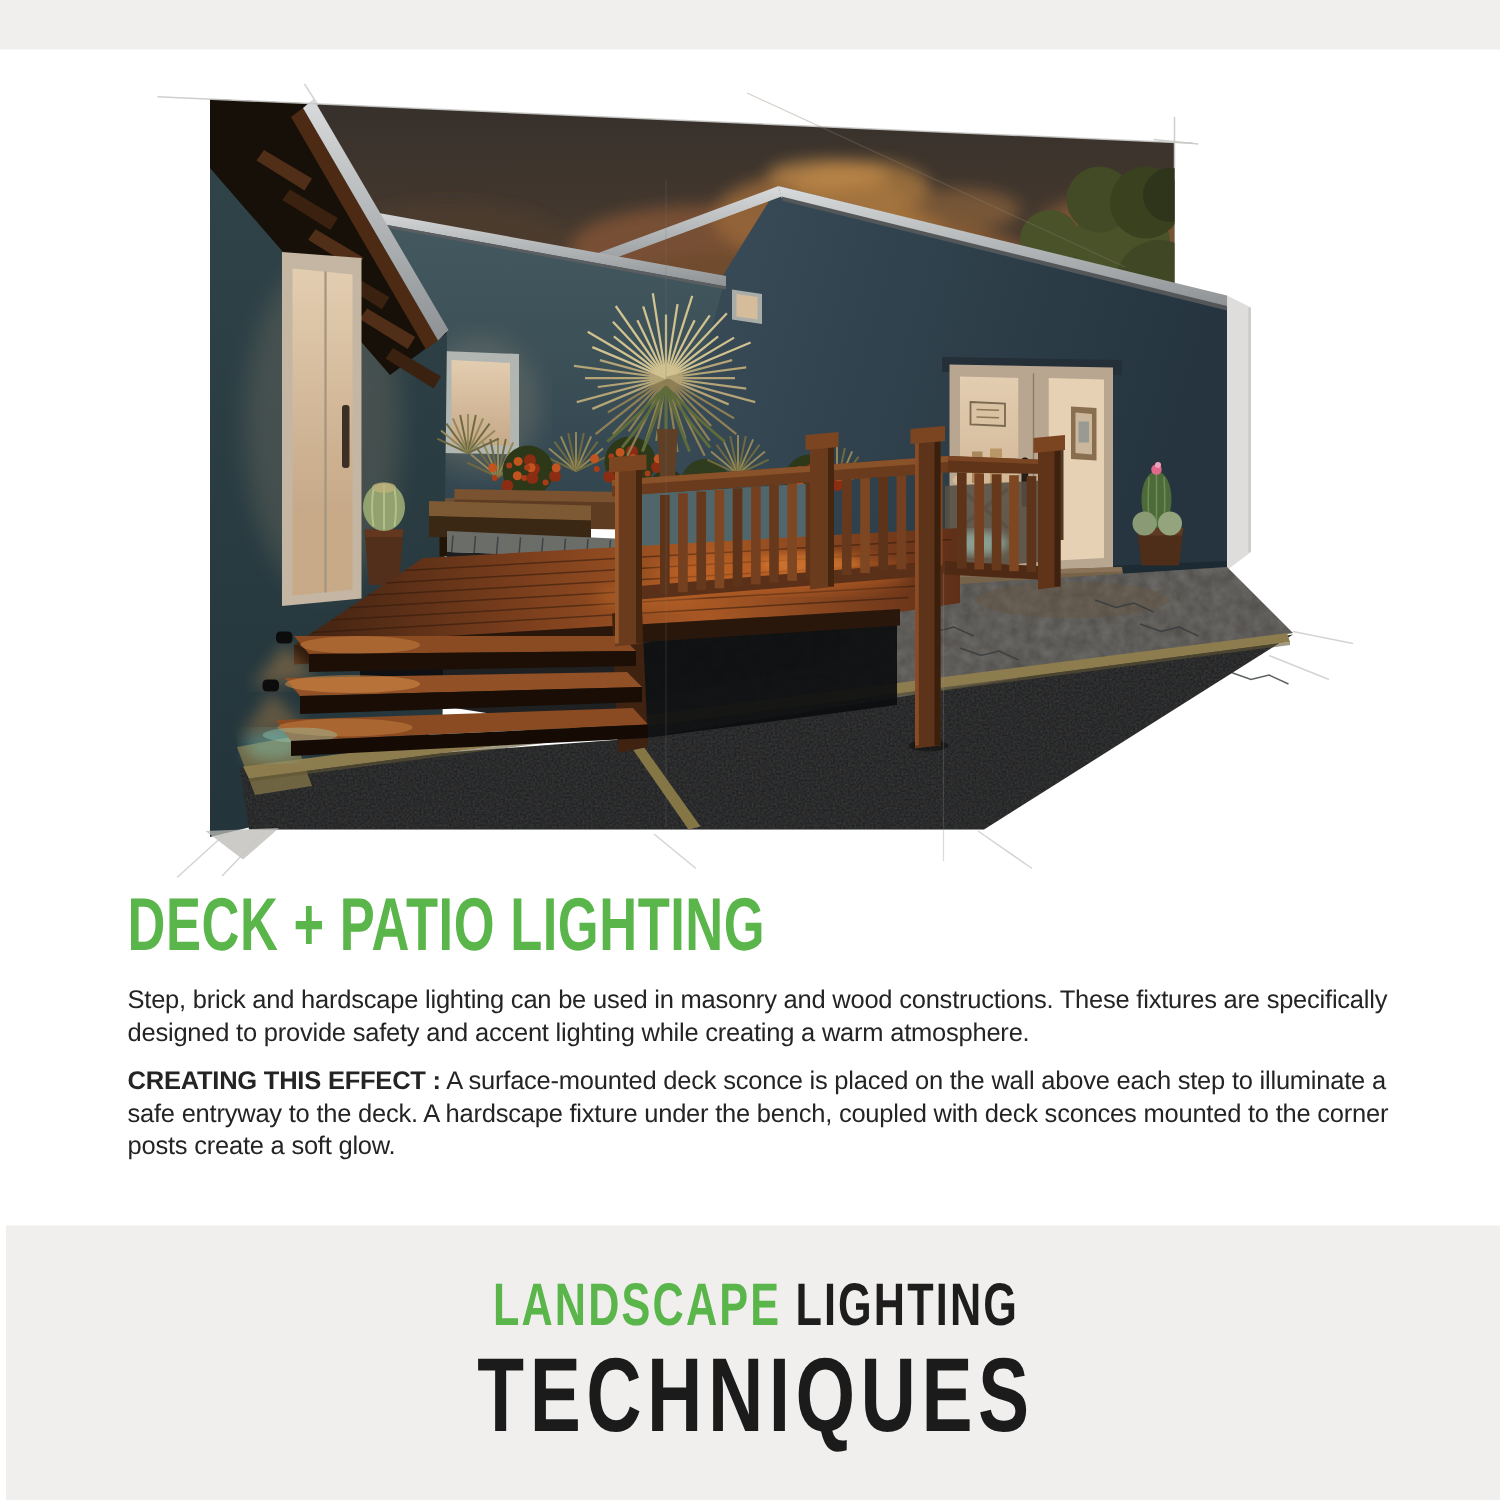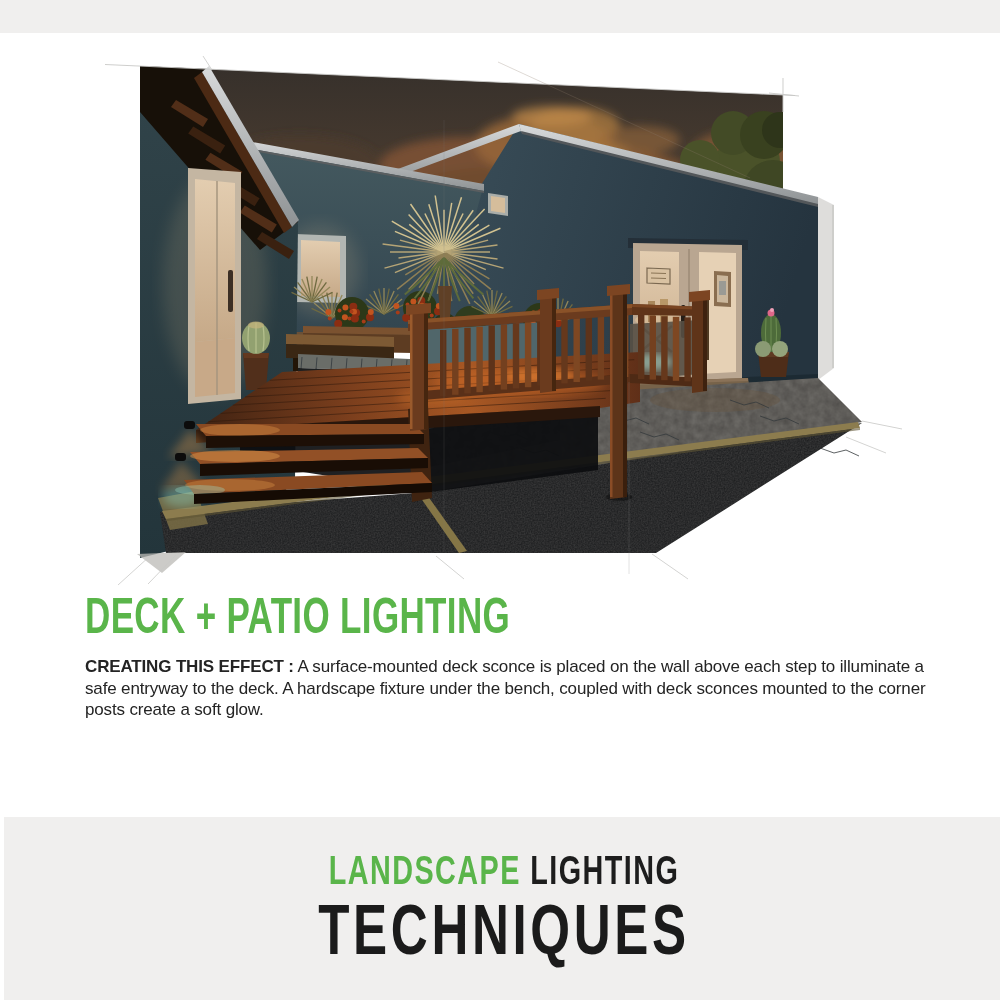--- a/index.html
+++ b/index.html
@@ -537,19 +537,20 @@
     <line x1="176" y1="555" x2="148" y2="584" opacity=".8"></line>
     <line x1="436" y1="556" x2="464" y2="579" opacity=".8"></line>
     <line x1="652" y1="554" x2="688" y2="579" opacity=".8"></line>
     <line x1="862" y1="421" x2="902" y2="429" opacity=".8"></line>
     <line x1="846" y1="437" x2="886" y2="453" opacity=".8"></line>
   </g>
 </svg>
 
 <div class="article">
   <h1 class="headline">DECK + PATIO LIGHTING</h1>
+  <p>Step, brick and hardscape lighting can be used in masonry and wood constructions. These fixtures are specifically designed to provide safety and accent lighting while creating a warm atmosphere.</p>
   <p><strong>CREATING THIS EFFECT :</strong> <span>A surface-mounted deck sconce is placed on the wall above each step to illuminate a safe entryway to the deck. A hardscape fixture under the bench, coupled with deck sconces mounted to the corner posts create a soft glow.</span></p>
 </div>
 
 <div class="footer">
   <div class="brand1"><span class="g">LANDSCAPE</span> <span class="k">LIGHTING</span></div>
   <div class="brand2">TECHNIQUES</div>
 </div>
 
 </body></html>

